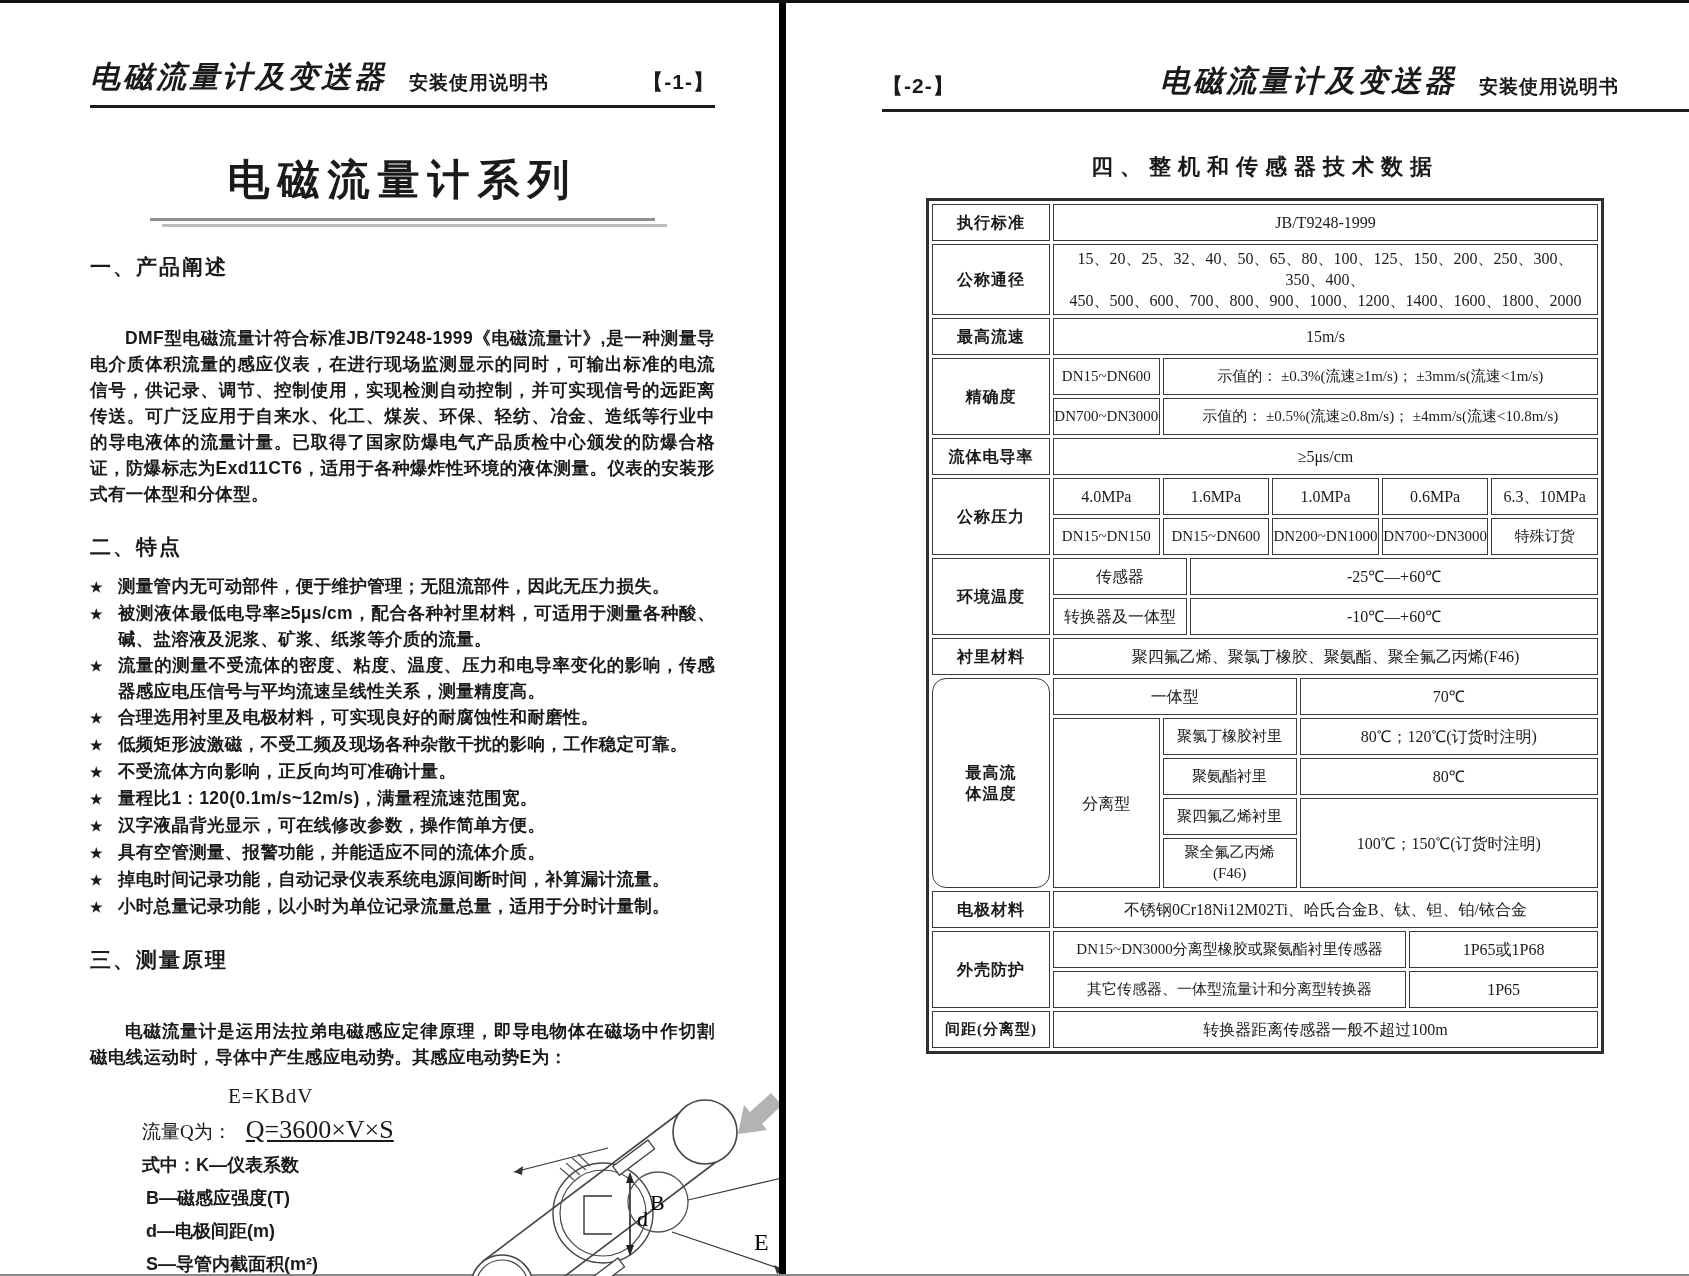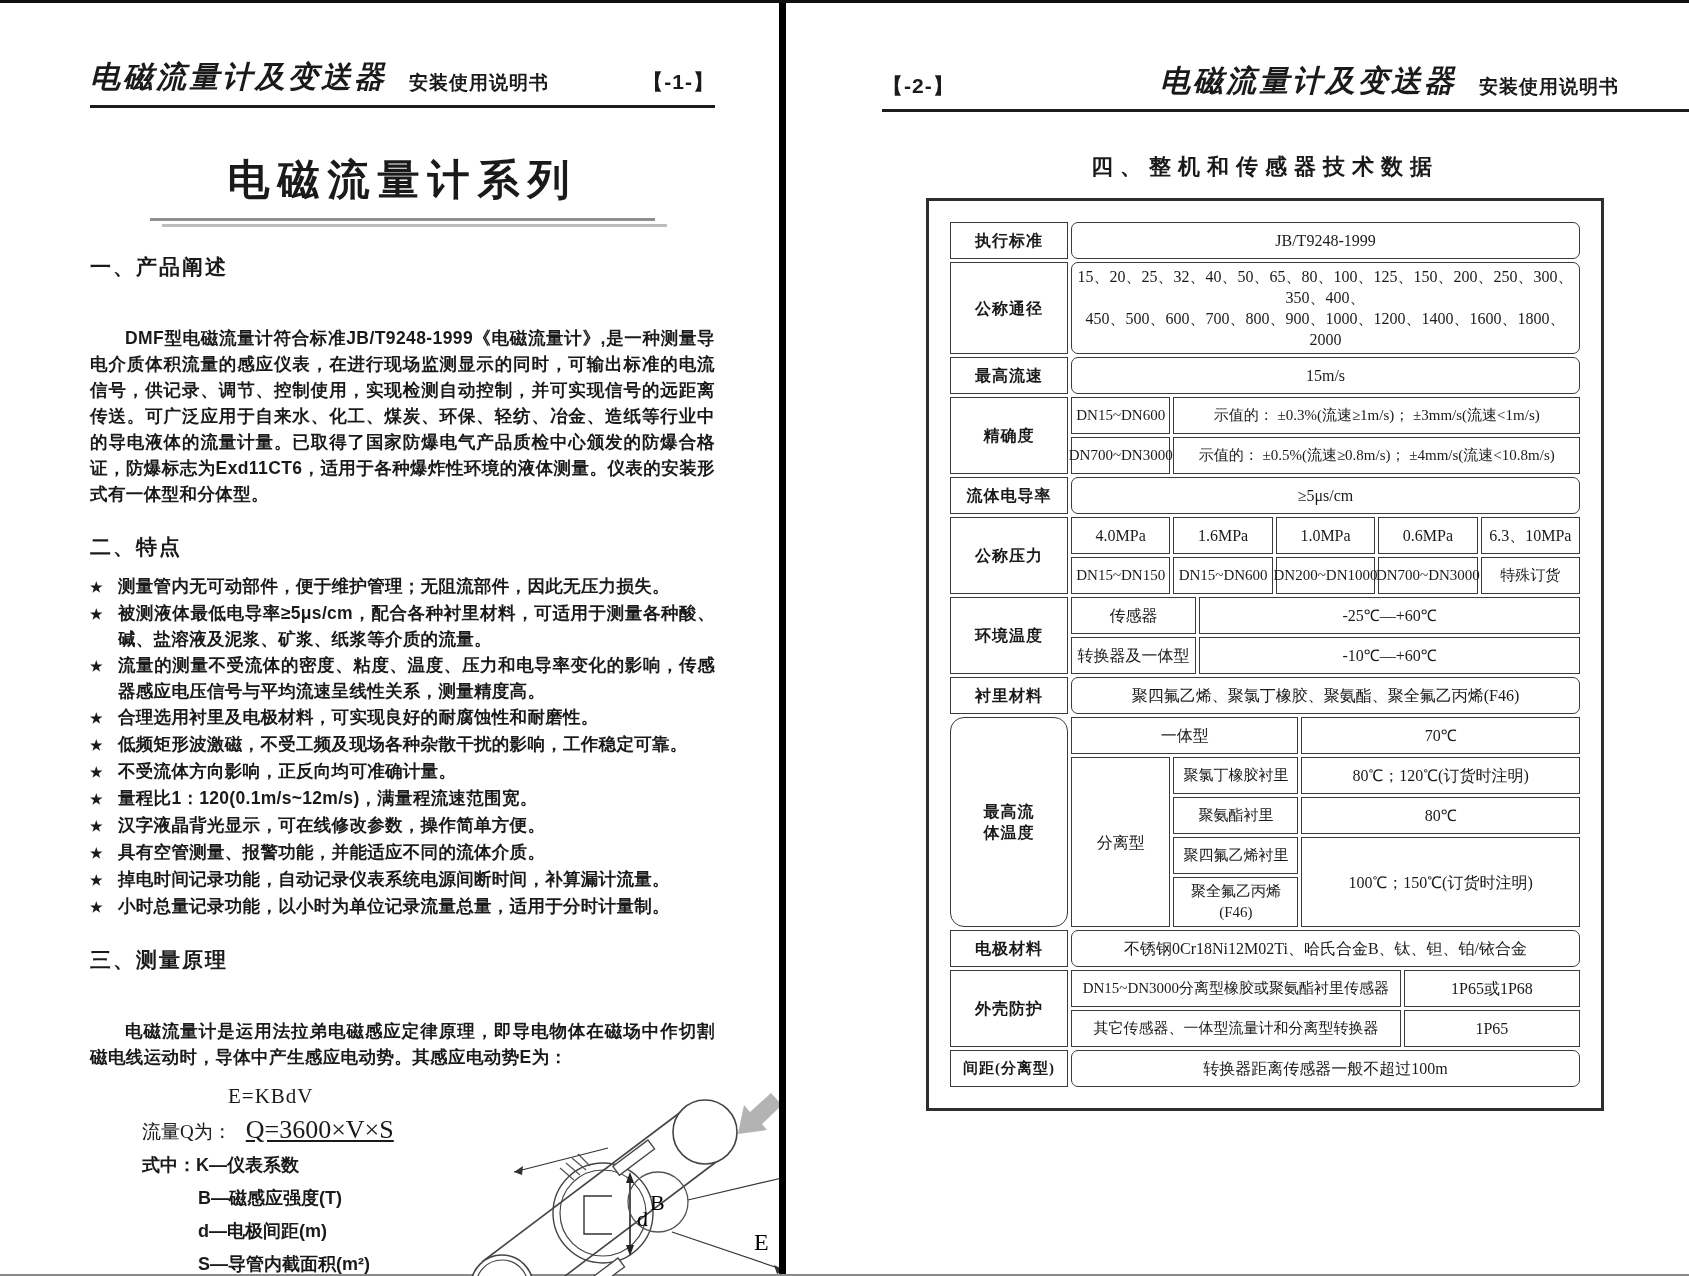--- a/index.html
+++ b/index.html
@@ -37,49 +37,49 @@
               text-indent:2em; letter-spacing:0.4px;margin-top:44px; }
   .feat { display:flex; font-size:17.5px; font-weight:600; line-height:26px; }
   .feat .star { width:28px; flex:none; font-size:14px; padding-top:1px; }
   .feat .ftxt { flex:1; text-align:justify; letter-spacing:0.3px; }
 
   .principle-row { display:flex; margin-top:4px; }
   .formulas { width:372px; flex:none; font-family:"Liberation Serif", serif; }
   .f-e { margin:10px 0 4px 138px; font-size:21px; letter-spacing:1px; }
   .f-q { margin:6px 0 4px 52px; font-size:19px; }
   .f-q .qf { margin-left:14px; font-size:26px;text-decoration:underline; }
-  .legend-line { font-size:18px; line-height:33px; margin-left:108px; font-weight:600;
+  .legend-line { font-size:18px; line-height:33px; margin-left:56px; font-weight:600;
                  font-family:"Liberation Sans", sans-serif; }
   .legend-line.first { margin-left:52px; }
   .figure { flex:1; text-align:center; }
   .fig-caption { font-family:"Liberation Serif", serif; font-size:19px; font-weight:bold;
                  letter-spacing:9px; margin-top:-26px; }
 
   
   .sec4-title { width:678px; margin:40px 0 16px 44px; text-align:center;
                 font-size:22px; font-weight:800; letter-spacing:7px; }
   .tech { width:678px; margin-left:44px; display:grid;
           grid-template-columns:118px repeat(20, 1fr);
           grid-auto-rows:minmax(37px, auto);
-          gap:3px; border:3px solid #2e2e2e; padding:21px; background:#fff;
+          gap:3px; border:3px solid #2e2e2e; padding:3px; background:#fff;
           font-family:"Liberation Serif", serif; }
   .cell { border:1.6px solid #3a3a3a; display:flex; align-items:center; justify-content:center;
           text-align:center; padding:3px 5px; font-size:16px; line-height:21px;
           white-space:pre-line; }
   .lbl { letter-spacing:1px; font-weight:600; }
   .sm  { font-size:15px; }
   .w4  { grid-column:span 4; }
   .w5  { grid-column:span 5; }
   .w7  { grid-column:span 7; }
   .w9  { grid-column:span 9; }
   .w11 { grid-column:span 11;text-align:right; }
   .w13 { grid-column:span 13; }
   .w15 { grid-column:span 15; }
   .w16 { grid-column:span 16; }
-  .w20 { grid-column:span 20;border-radius:7px; }
+  .w20 { grid-column:span 20; }
   .h2  { grid-row:span 2; }
   .h4  { grid-row:span 4; }
   .h5  { grid-row:span 5;border-radius:14px; }
 
   svg text { font-family:"Liberation Serif", serif; }
 </style>
 </head>
 <body>
 
 <div class="sheet">

